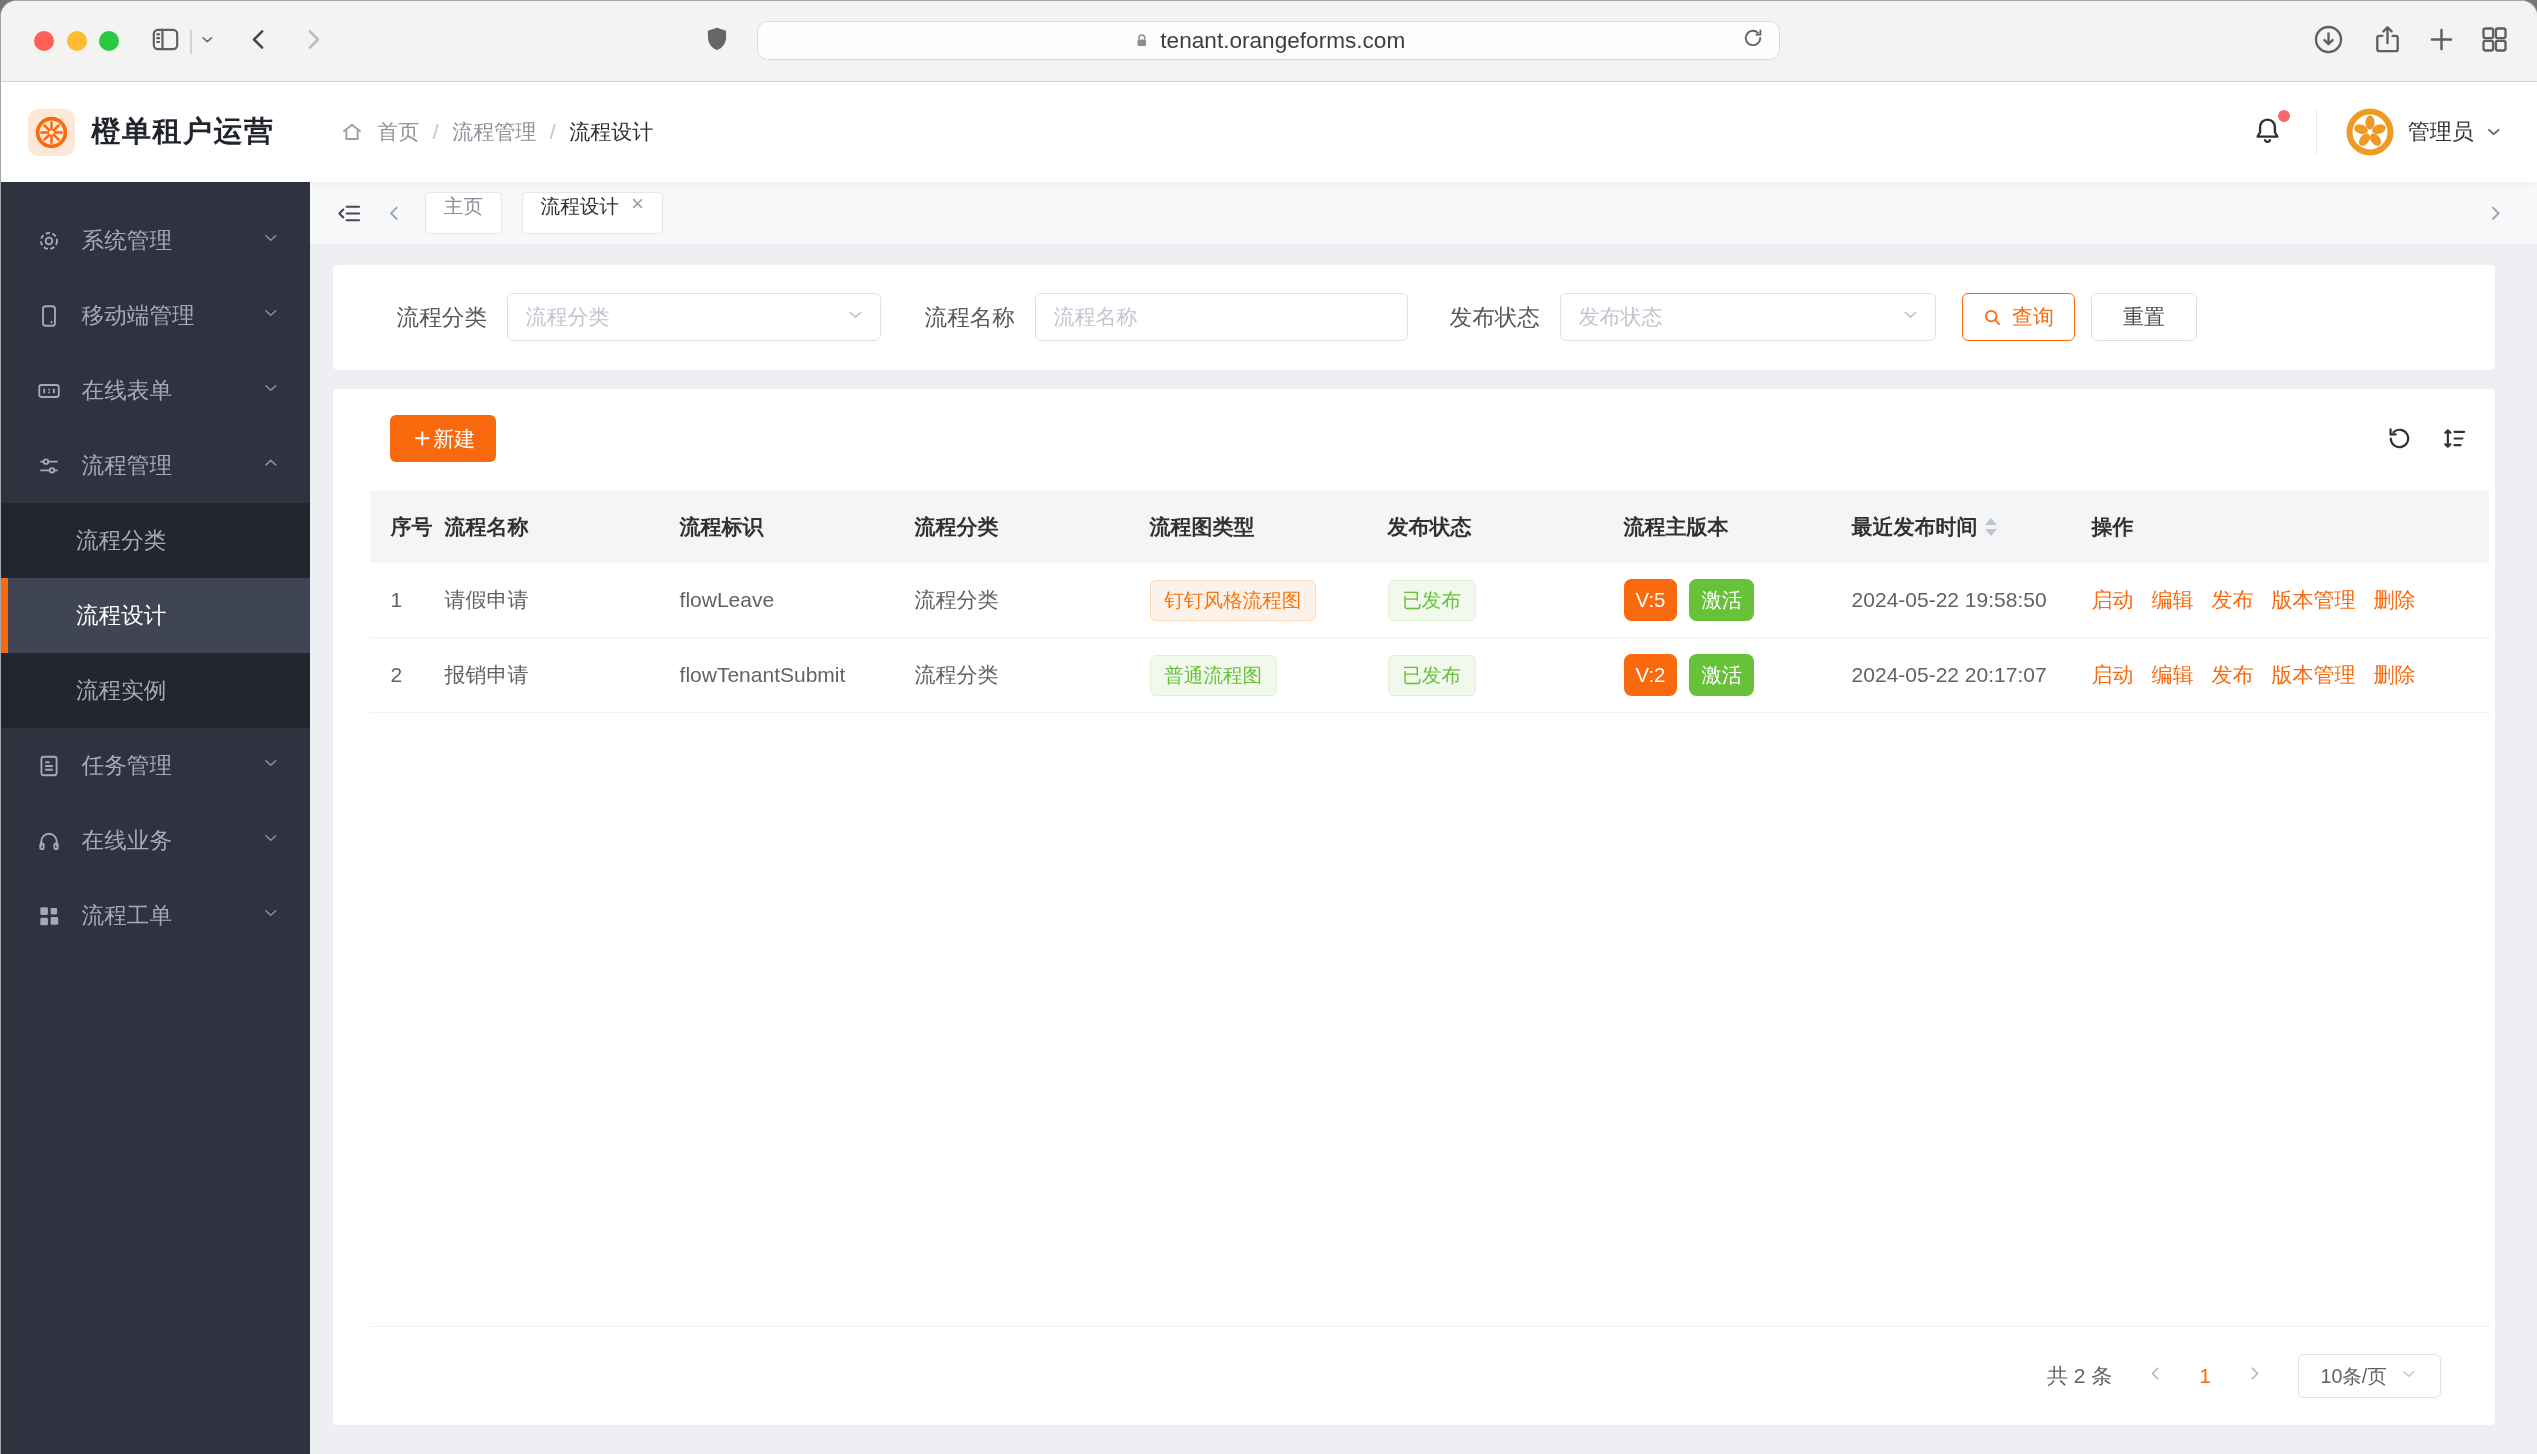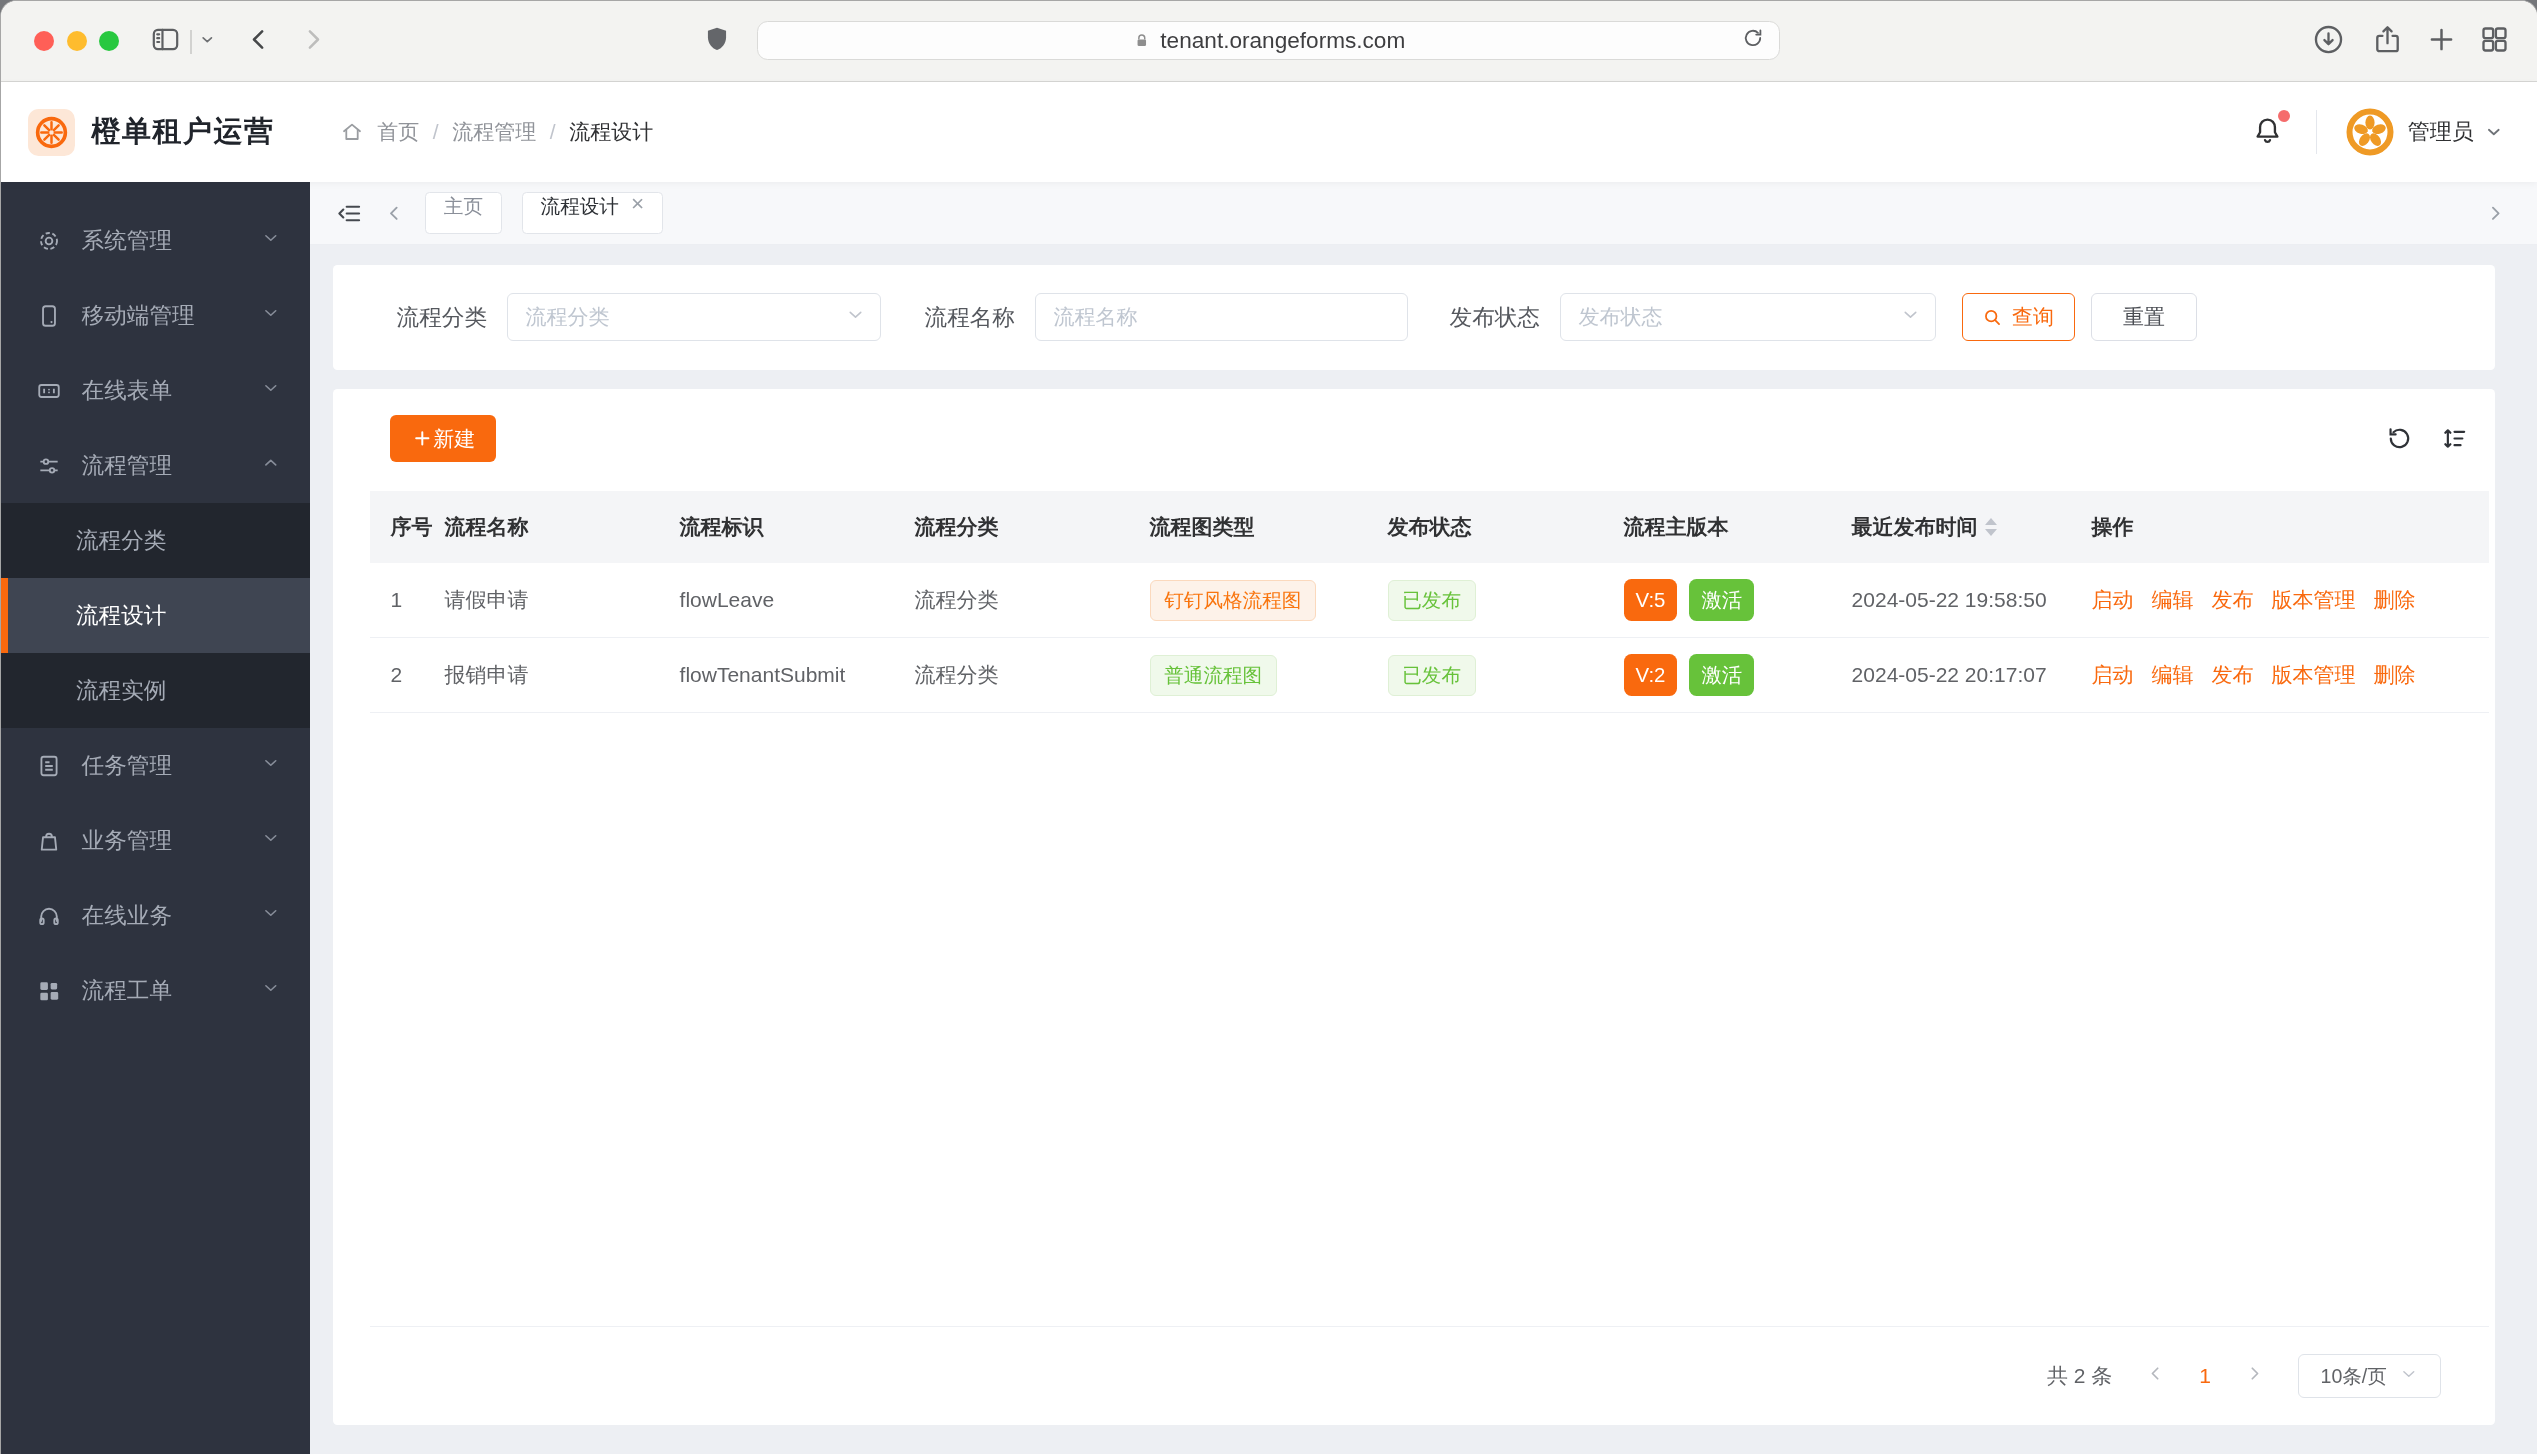--- a/index.html
+++ b/index.html
@@ -299,30 +299,20 @@
             <rect x="5" y="3.5" width="14" height="17" rx="2"></rect>
             <path d="M8.5 8.5h4M8.5 12h7M8.5 15.5h7"></path>
           </svg>
         <span class="lbl">任务管理</span>
         <span class="chev"><svg width="19.6" height="19.6" viewBox="0 0 24 24" fill="none" stroke="currentColor" stroke-width="2" stroke-linecap="round" stroke-linejoin="round">
               <path d="M6 9.5l6 5.5 6-5.5"></path>
             </svg></span>
       </div>
 
 
-      <div class="side-item">
-        <svg width="26" height="26" viewBox="0 0 24 24" fill="none" stroke="currentColor" stroke-width="1.7" stroke-linejoin="round">
-            <path d="M6.5 8.5h11l1.2 11.5H5.3z"></path>
-            <path d="M9.3 8.5V8a2.7 2.7 0 0 1 5.4 0v.5"></path>
-          </svg>
-        <span class="lbl">业务管理</span>
-        <span class="chev"><svg width="19.6" height="19.6" viewBox="0 0 24 24" fill="none" stroke="currentColor" stroke-width="2" stroke-linecap="round" stroke-linejoin="round">
-              <path d="M6 9.5l6 5.5 6-5.5"></path>
-            </svg></span>
-      </div>
 
       <div class="side-item">
         <svg width="26" height="26" viewBox="0 0 24 24" fill="none" stroke="currentColor" stroke-width="1.7" stroke-linecap="round">
             <path d="M4.8 16.5v-4a7.2 7.2 0 0 1 14.4 0v4"></path>
             <rect x="3.9" y="14.3" width="3.2" height="5.2" rx="1.6"></rect>
             <rect x="16.9" y="14.3" width="3.2" height="5.2" rx="1.6"></rect>
           </svg>
         <span class="lbl">在线业务</span>
         <span class="chev"><svg width="19.6" height="19.6" viewBox="0 0 24 24" fill="none" stroke="currentColor" stroke-width="2" stroke-linecap="round" stroke-linejoin="round">
               <path d="M6 9.5l6 5.5 6-5.5"></path>

